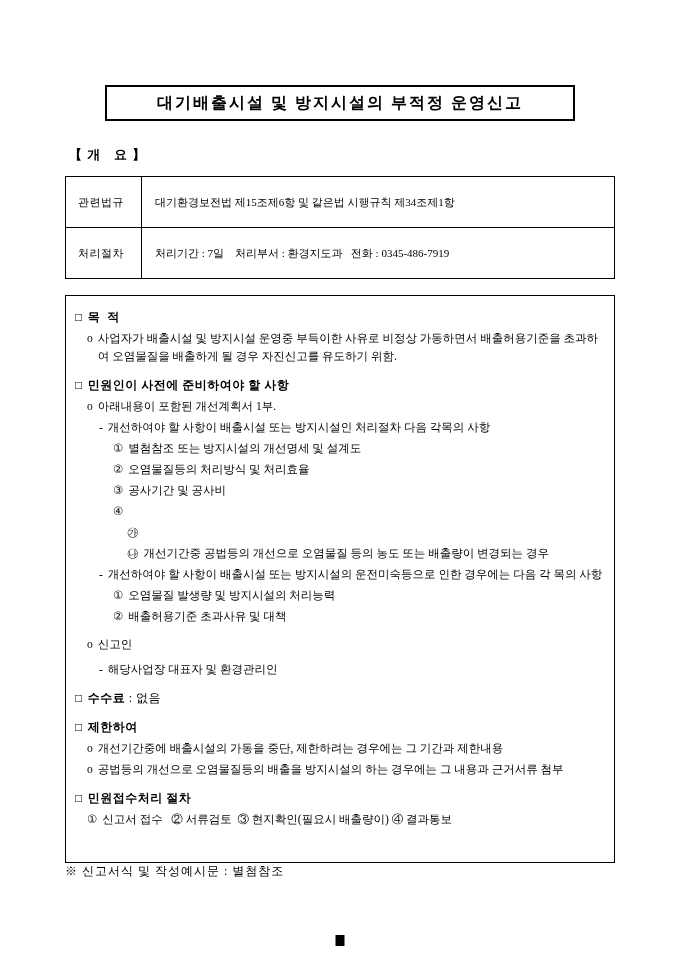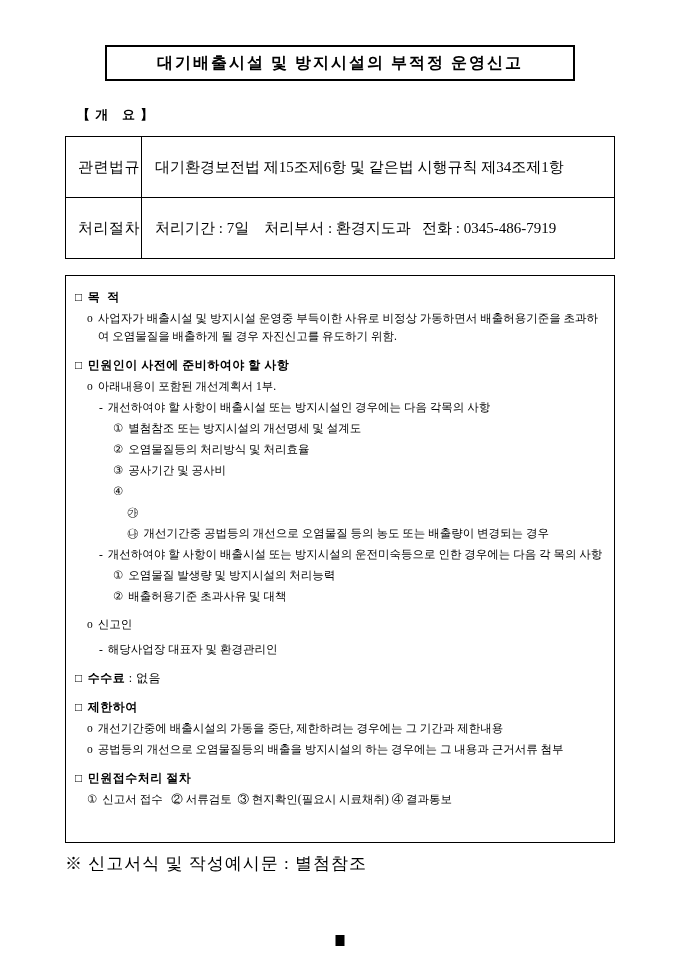--- a/index.html
+++ b/index.html
@@ -4,45 +4,45 @@
 <style>
   * { margin: 0; padding: 0; box-sizing: border-box; }
   html, body { background: #ffffff; }
   body {
     width: 680px; height: 962px;
     position: relative;
     font-family: "Liberation Serif", "DejaVu Serif", serif;
     color: #000;
     overflow: hidden;
   }
-  .page { position: absolute; inset: 0; padding: 45px 65px 0 65px; }
+  .page { position: absolute; inset: 0; padding: 85px 65px 0 65px; }
 
   .title-box {
     width: 470px; margin: 0 auto;
     border: 2px solid #000;
     padding: 6px 0 5px 0;
     text-align: center;
   }
   .title-box h1 {
     font-size: 16px; font-weight: bold; letter-spacing: 2px;
     white-space: pre-wrap;
   }
 
   .overview-label {
     font-weight: bold; font-size: 13px;
-    margin: 25px 0 12px 12px;
+    margin: 25px 0 12px 4px;
     white-space: pre-wrap;
     letter-spacing: 1px;
   }
 
   table.info-table { width: 100%; border-collapse: collapse; table-layout: fixed; }
   table.info-table td {
     border: 1px solid #000;
-    font-size: 15px;
-    height: 61px;
+    font-size: 11px;
+    height: 51px;
     vertical-align: middle;
   }
   td.label-cell { width: 76px; padding-left: 12px; letter-spacing: 0.5px; }
   td.value-cell { padding-left: 13px; white-space: pre-wrap; }
 
   .content-box {
     border: 1px solid #000;
     margin-top: 16px;
     height: 568px;
     padding: 12px 9px 0 9px;
@@ -54,22 +54,21 @@
   .line.bold:first-child { margin-top: 0; }
   .bullet { flex: none; margin-right: 5px; white-space: pre; }
   .text { flex: 1; white-space: pre-wrap; }
   .tail { font-weight: normal; white-space: pre-wrap; }
   .ind1 { padding-left: 12px; }
   .ind2 { padding-left: 24px; }
   .ind3 { padding-left: 38px; }
   .ind4 { padding-left: 52px; }
 
   .footer-note {
-    font-size: 17px;
-    margin-top: 9px;
+    font-size: 12px;
     letter-spacing: 1px;
     white-space: pre-wrap;
   }
 
   .page-mark {
     position: absolute;
     left: 50%; transform: translateX(-50%);
     bottom: 16px;
     width: 9px; height: 11px;
     background: #000;
@@ -111,21 +110,21 @@
       <div class="line ind0 bold">
         <span class="bullet">□</span>
         <span class="text">민원인이 사전에 준비하여야 할 사항</span>
       </div>
       <div class="line ind1">
         <span class="bullet">o</span>
         <span class="text">아래내용이 포함된 개선계획서 1부.</span>
       </div>
       <div class="line ind2">
         <span class="bullet">-</span>
-        <span class="text">개선하여야 할 사항이 배출시설 또는 방지시설인 경우에는 다음 각목의 사항</span>
+        <span class="text">개선하여야 할 사항이 배출시설 또는 방지시설인 처리절차 다음 각목의 사항</span>
       </div>
       <div class="line ind3">
         <span class="bullet">①</span>
         <span class="text">별첨참조 또는 방지시설의 개선명세 및 설계도</span>
       </div>
       <div class="line ind3">
         <span class="bullet">②</span>
         <span class="text">오염물질등의 처리방식 및 처리효율</span>
       </div>
       <div class="line ind3">
@@ -177,21 +176,21 @@
       <div class="line ind1">
         <span class="bullet">o</span>
         <span class="text">공법등의 개선으로 오염물질등의 배출을 방지시설의 하는 경우에는 그 내용과 근거서류 첨부</span>
       </div>
       <div class="line ind0 bold">
         <span class="bullet">□</span>
         <span class="text">민원접수처리 절차</span>
       </div>
       <div class="line ind1">
         <span class="bullet">①</span>
-        <span class="text">신고서 접수   ② 서류검토  ③ 현지확인(필요시 시료채취) ④ 결과통보</span>
+        <span class="text">신고서 접수   ② 서류검토  ③ 현지확인(필요시 배출량이) ④ 결과통보</span>
       </div>
     </div>
 
   <div class="footer-note">※ 신고서식 및 작성예시문 : 별첨참조</div>
 
 </div>
 
 <div class="page-mark"></div>
 
 </body></html>

